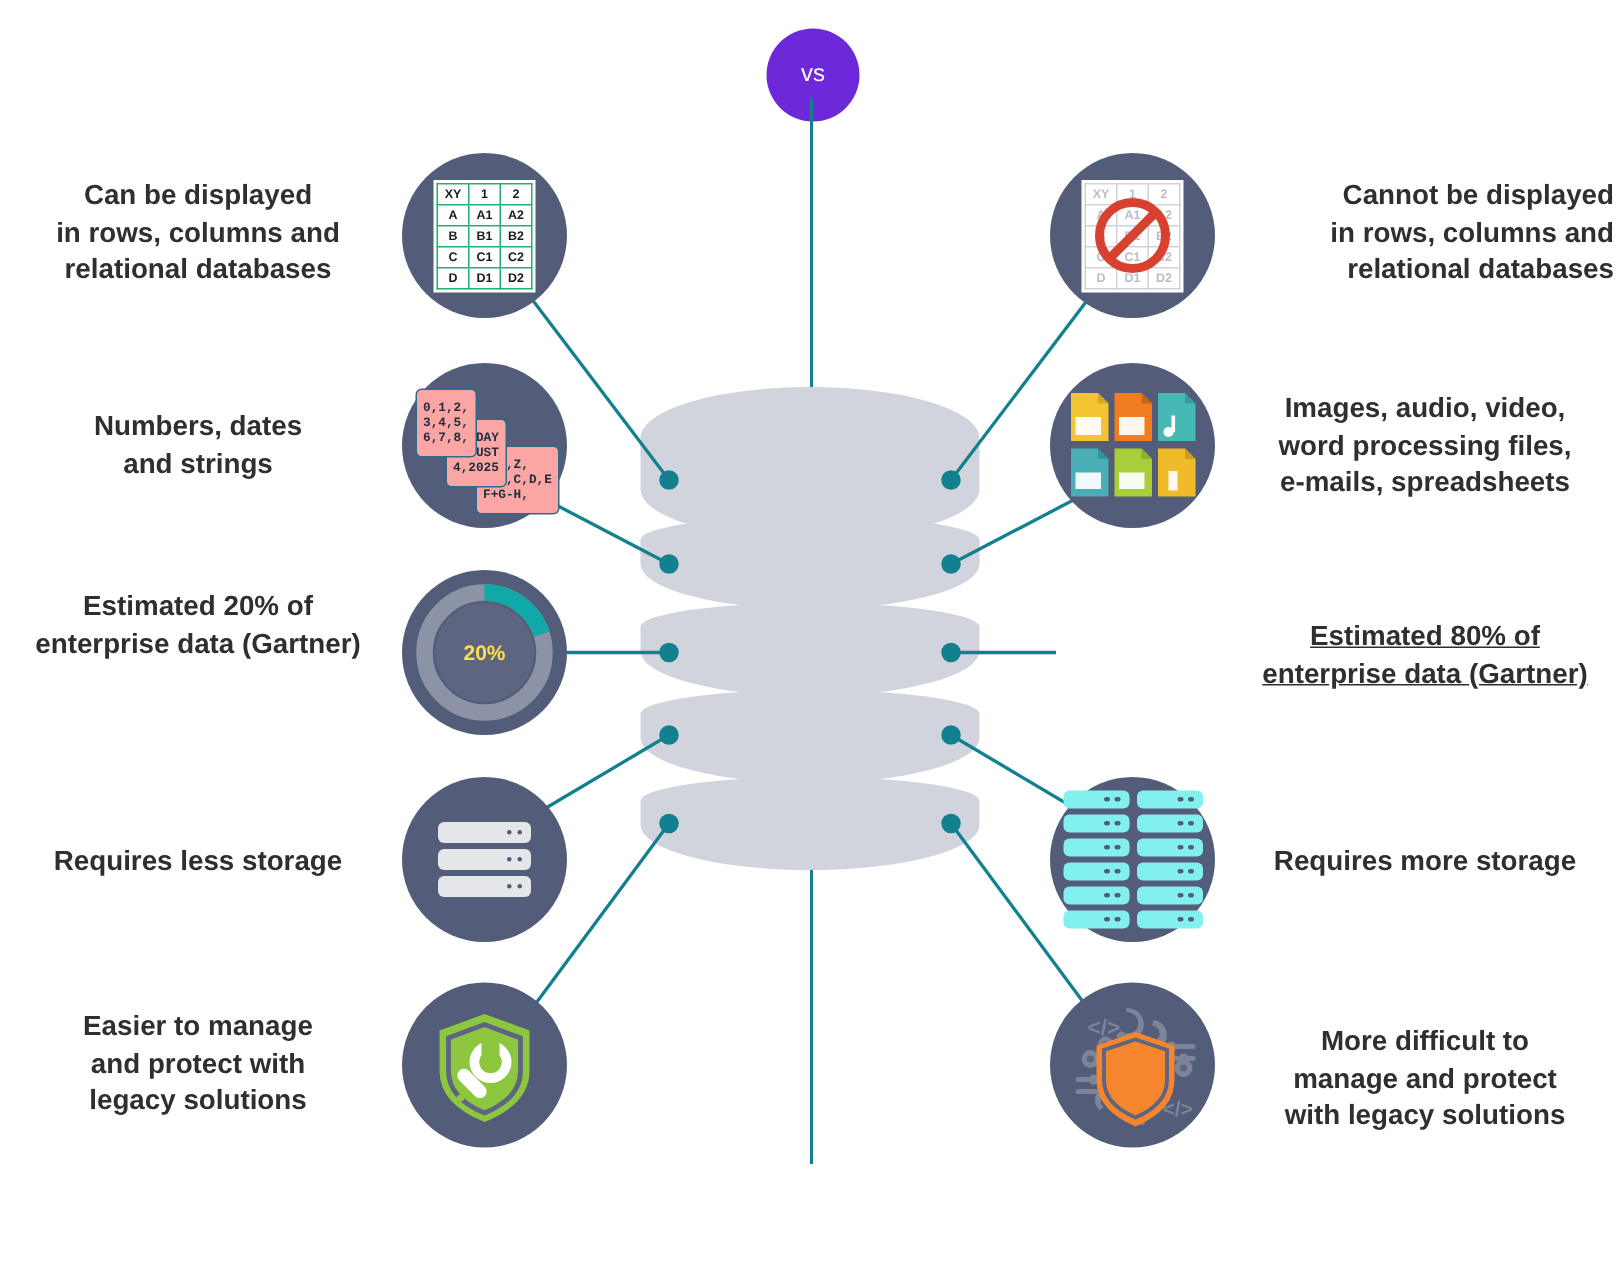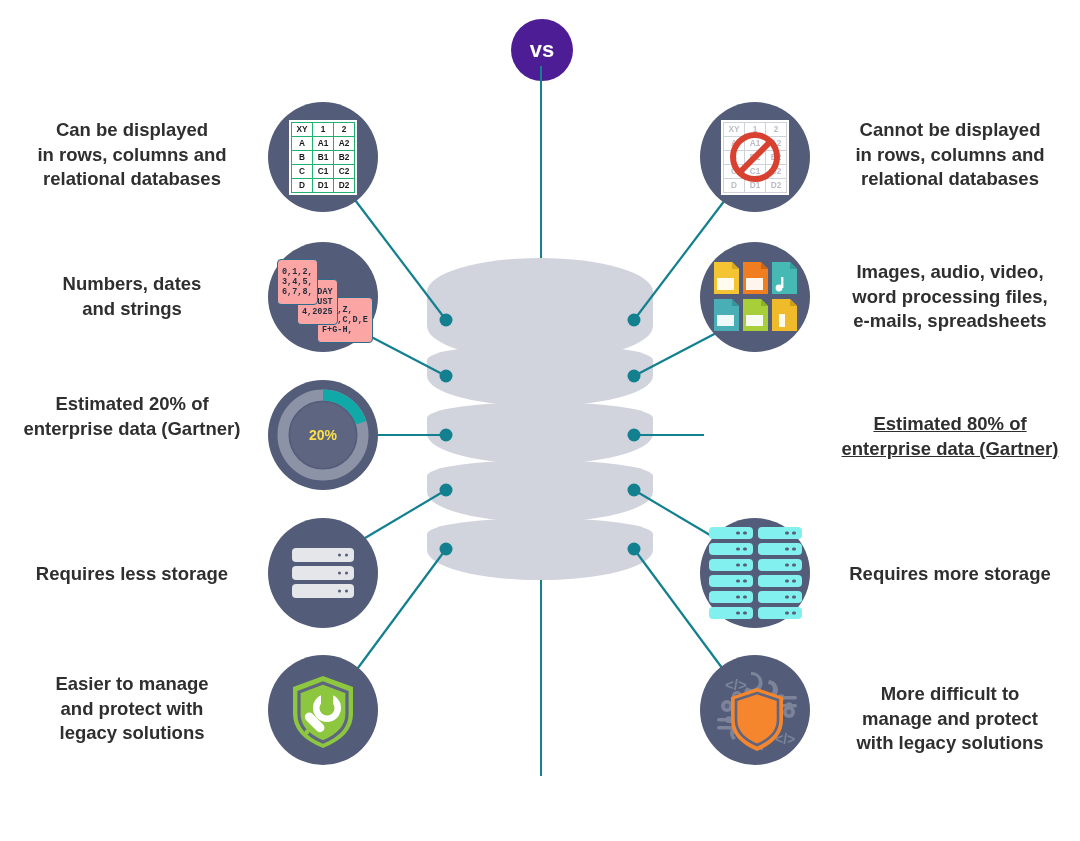--- a/index.html
+++ b/index.html
@@ -26,24 +26,24 @@
     white-space: nowrap;
   }
   .title-left  { left: 0; width: 505px; text-align: center; }
   .title-right { left: 580px; width: 500px; text-align: center; }
 
   .vs-badge {
     position: absolute;
     left: 511px; top: 19px;
     width: 62px; height: 62px;
     border-radius: 50%;
-    background: #4c1d95;
+    background: #6d28d9;
     color: #ffffff;
-    font-size: 22px;
-    font-weight: bold;
+    font-size: 16px;
+    font-weight: normal;
     display: flex; align-items: center; justify-content: center;
   }
   .center-rule {
     position: absolute;
     left: 540px; top: 66px;
     width: 2px; height: 710px;
     background: #12808f;
   }
 
   
@@ -99,21 +99,21 @@
   }
   .label-left  { left: 8px; width: 248px; text-align: center; }
   .label-right { left: 824px; width: 252px; text-align: center; }
 
   .lr1 { top: 118px; }
   .lr2 { top: 272px; }
   .lr3 { top: 392px; }
   .lr4 { top: 562px; }
   .lr5 { top: 672px; }
 
-  .rr1 { top: 118px; }
+  .rr1 { top: 118px; text-align: right; }
   .rr2 { top: 260px; }
   .rr3 { top: 412px; text-decoration: underline; }
   .rr4 { top: 562px; }
   .rr5 { top: 682px; }
 
   
   .tbl { border-collapse: collapse; background: #ffffff; }
   .tbl td {
     border: 1.4px solid #20b170;
     background: #ffffff;

